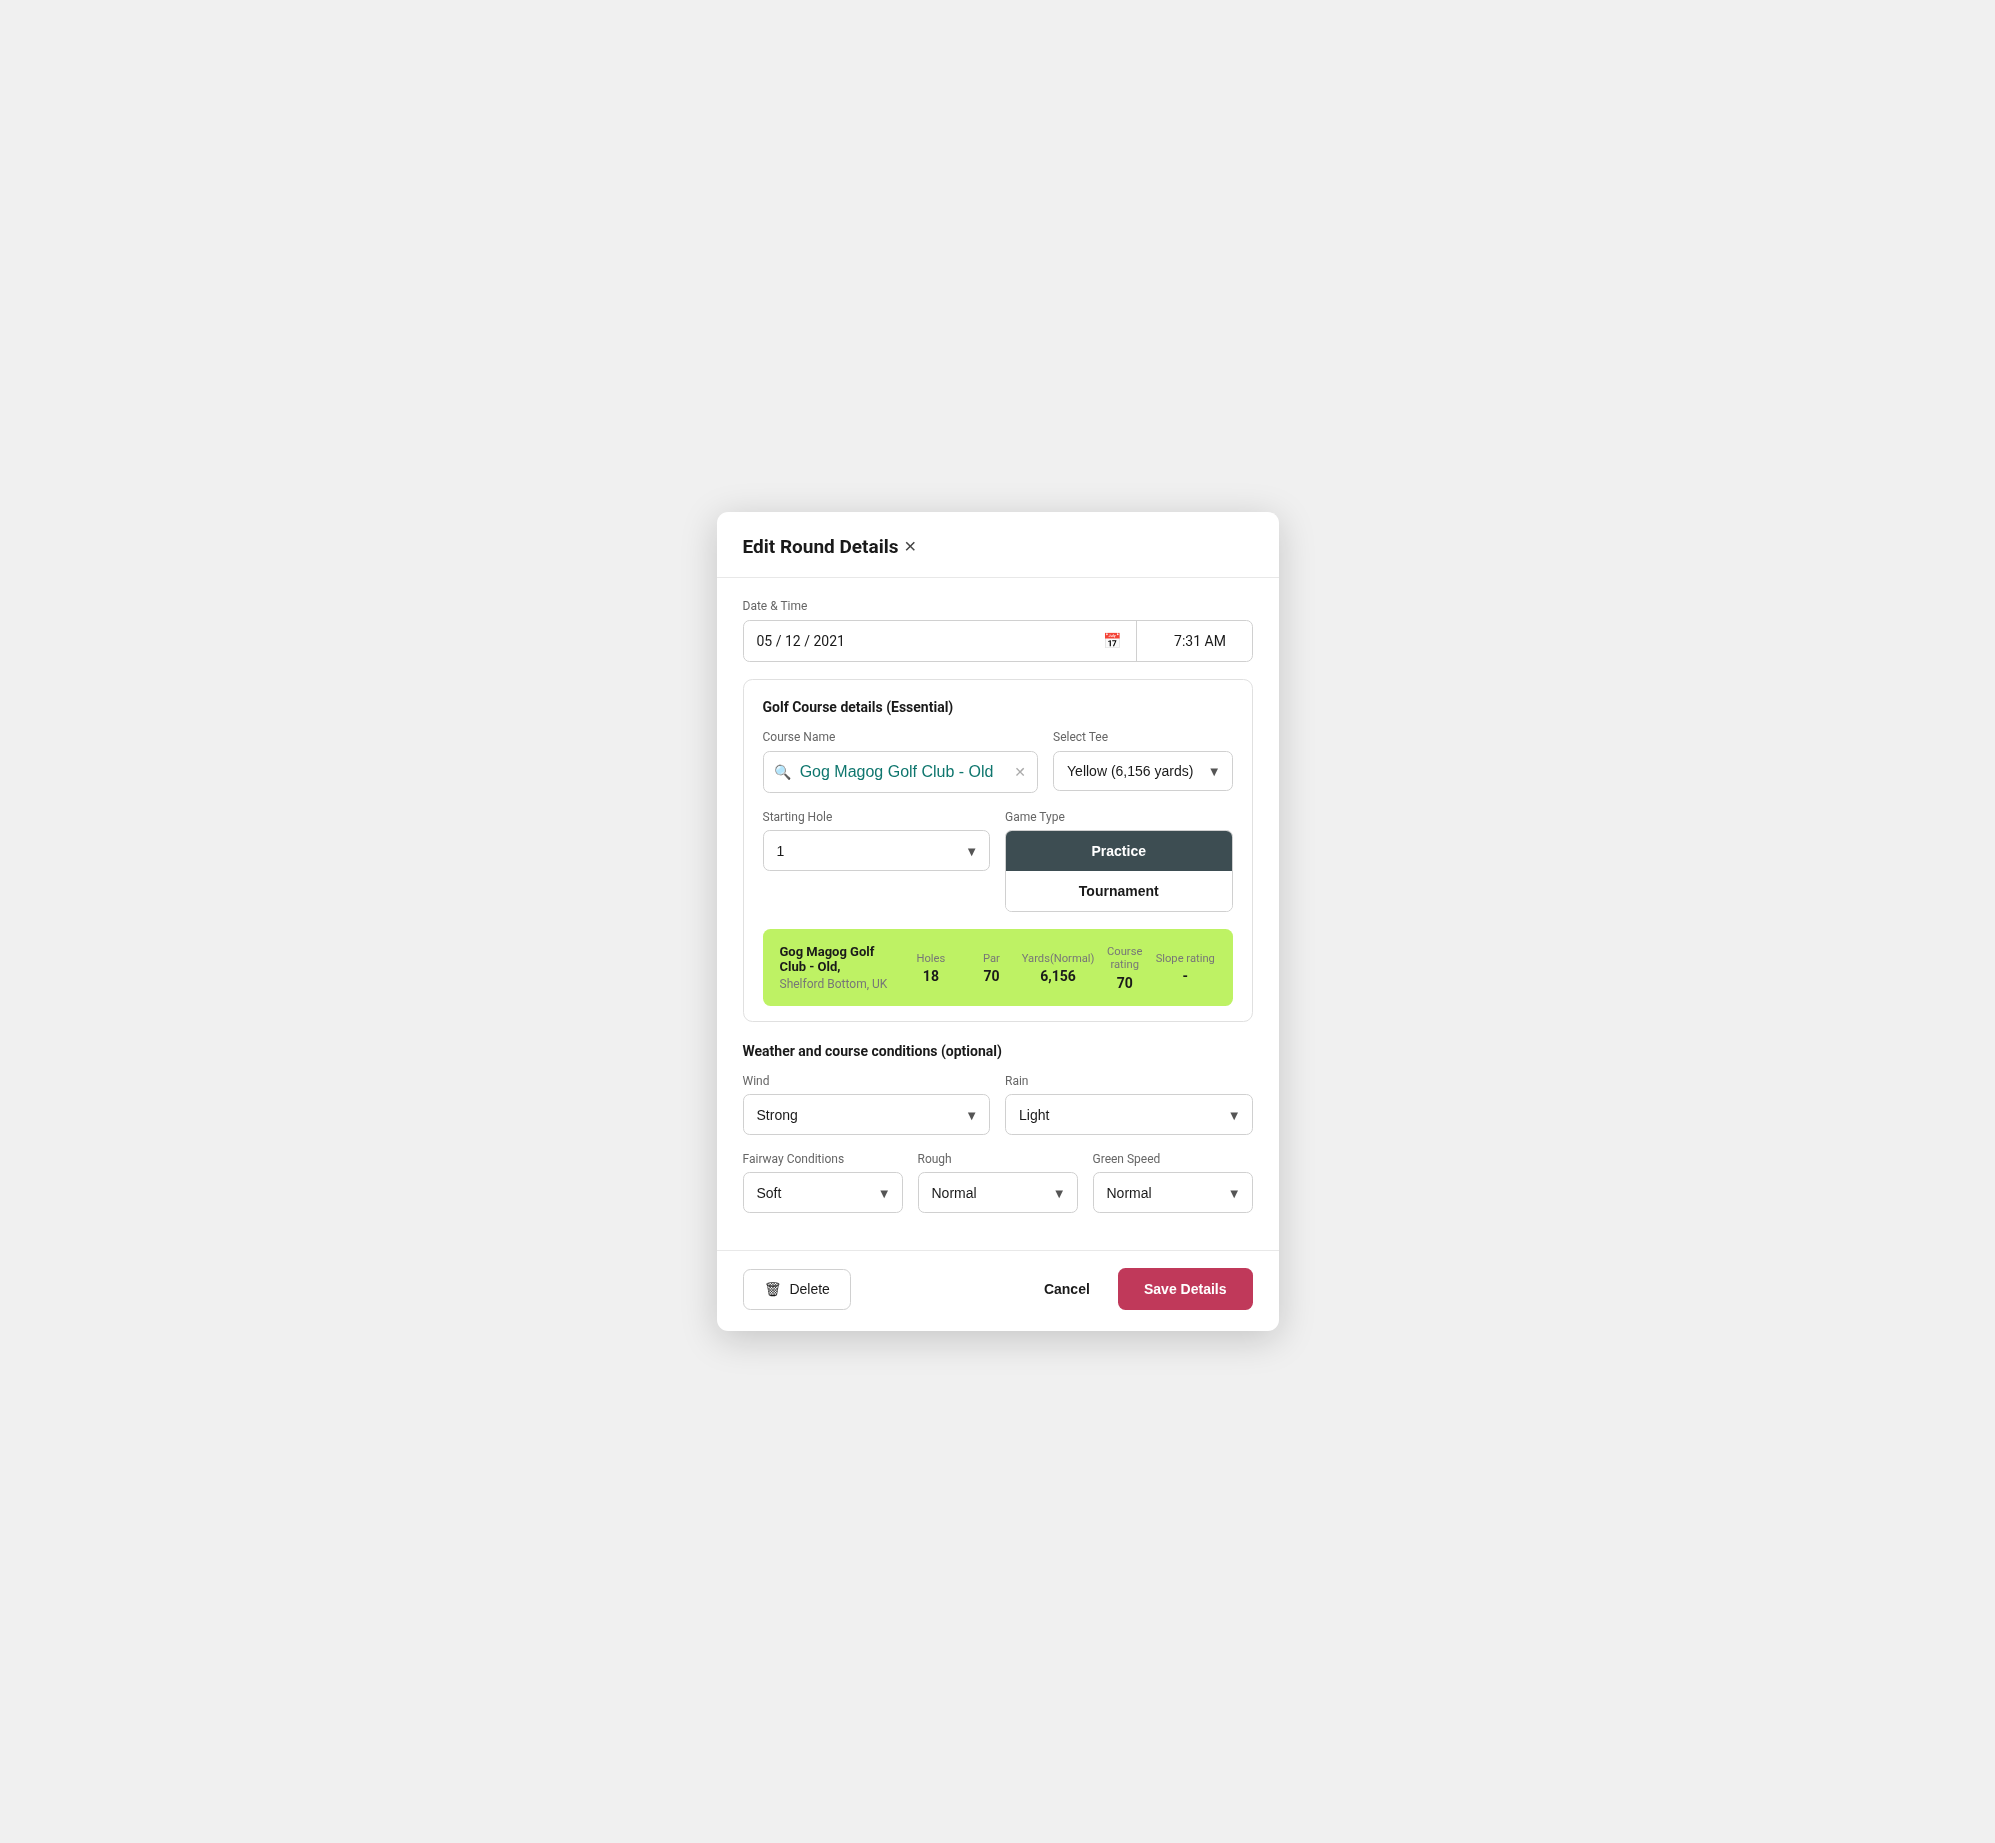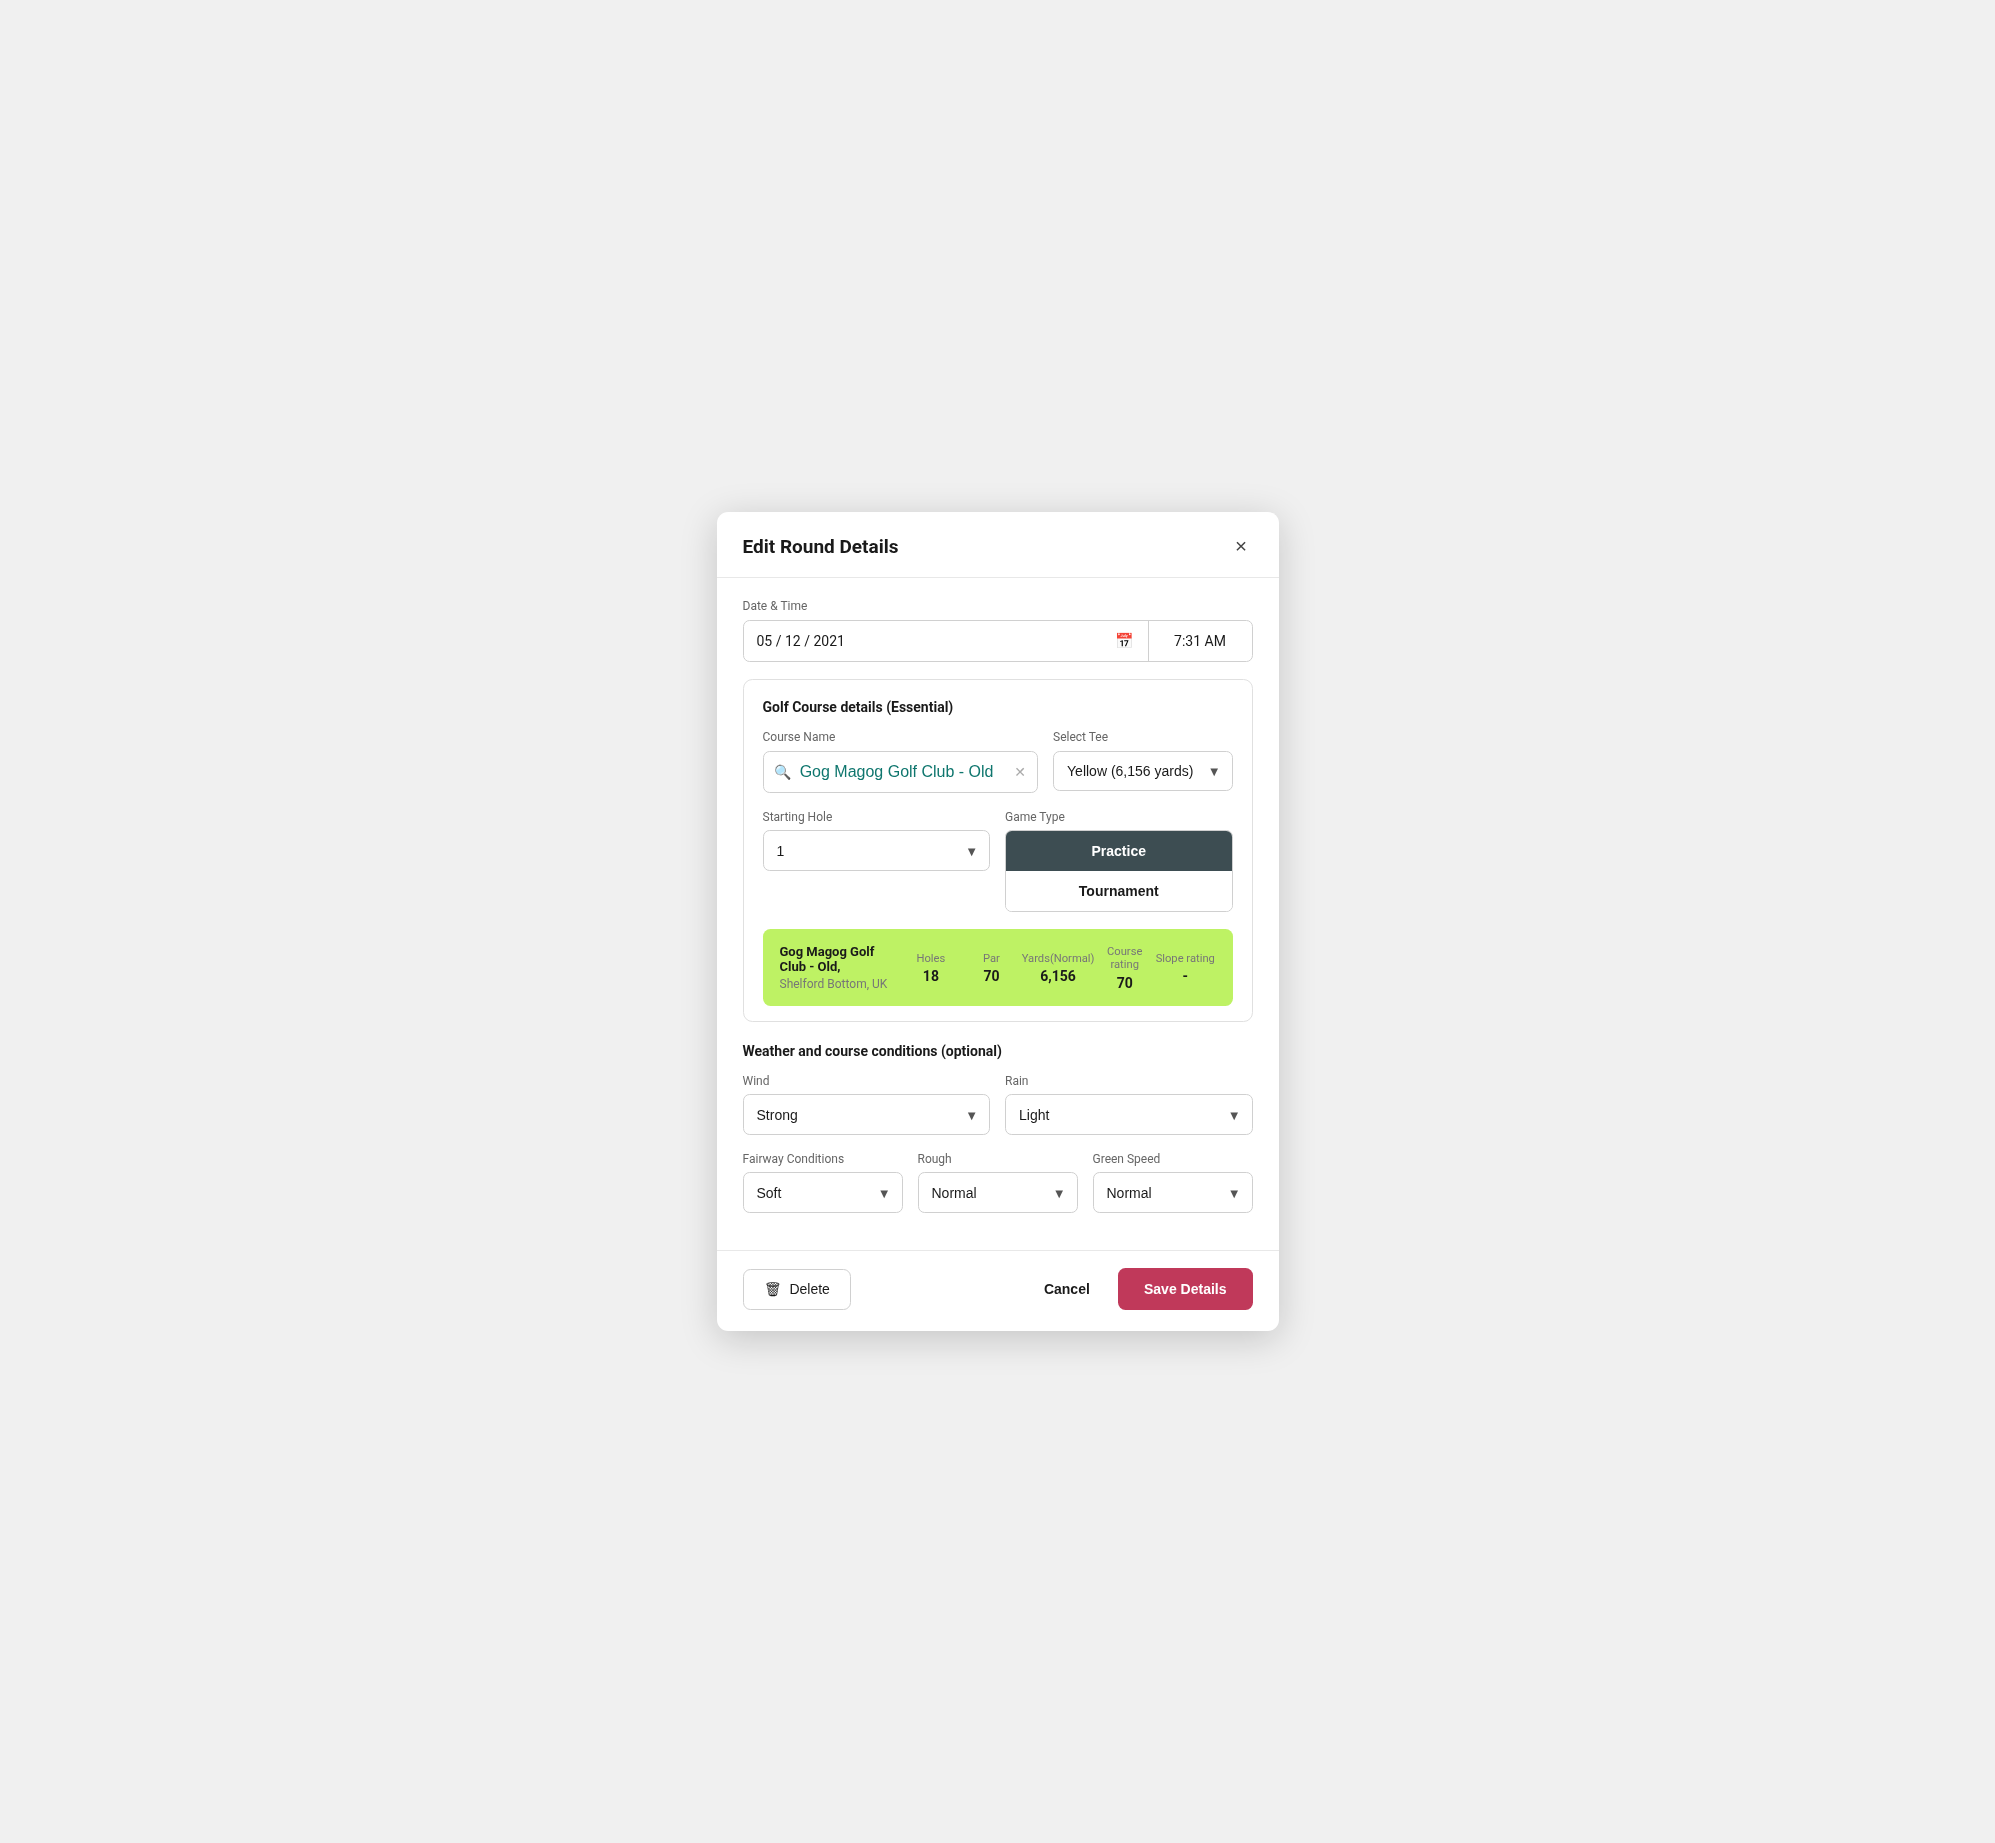--- a/index.html
+++ b/index.html
@@ -16,21 +16,20 @@
       background: #fff;
       border-radius: 11.2px;
       width: 562px;
       max-width: 100%;
       box-shadow: 0 7.5px 37px rgba(0,0,0,0.18);
       overflow: hidden;
     }
     .modal-header {
       display: flex;
       align-items: center;
-      justify-content: space-between;
       padding: 20.6px 26px 17px 26px;
       border-bottom: 0.9px solid #e8e8e8;
     }
     .modal-title {
       font-size: 19px;
       font-weight: 700;
       color: #1a1a1a;
     }
     .close-btn {
       background: none;
@@ -66,21 +65,21 @@
       border: 1.4px solid #d0d0d0;
       border-radius: 6.6px;
       padding: 11.2px 13px;
       font-size: 14px;
       color: #1a1a1a;
       outline: none;
       background: #fff;
     }
     .date-time-row {
       display: flex;
-      gap: 0;
+      gap: 12px;
       border: 1.4px solid #d0d0d0;
       border-radius: 6.6px;
       overflow: hidden;
     }
     .date-part {
       display: flex;
       align-items: center;
       padding: 11.2px 13px;
       font-size: 14px;
       color: #1a1a1a;

